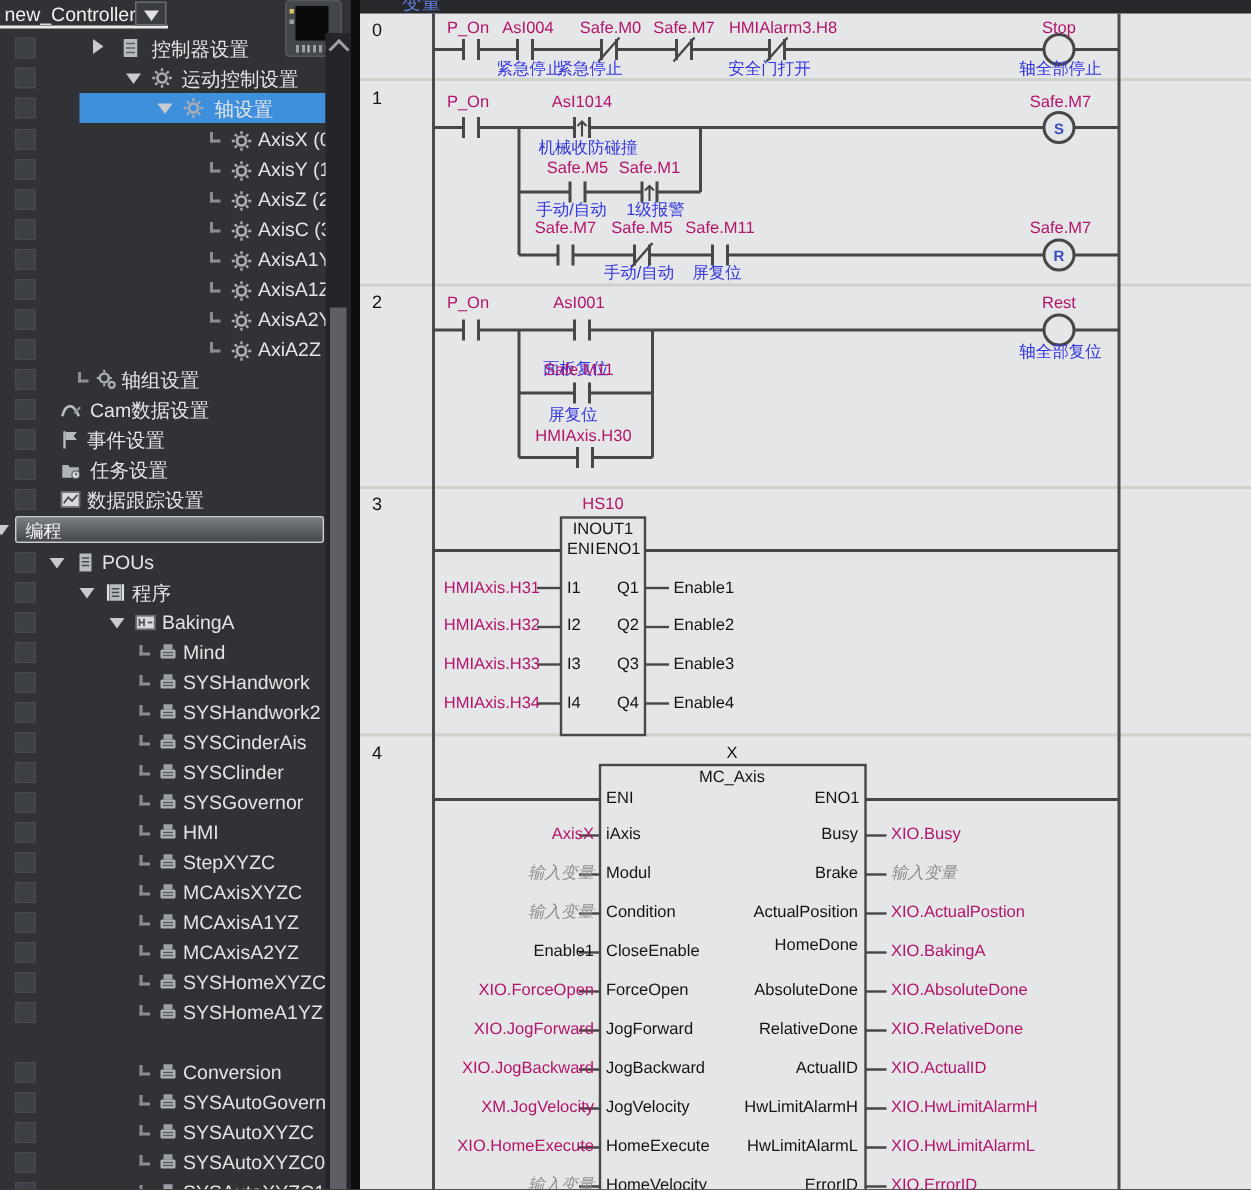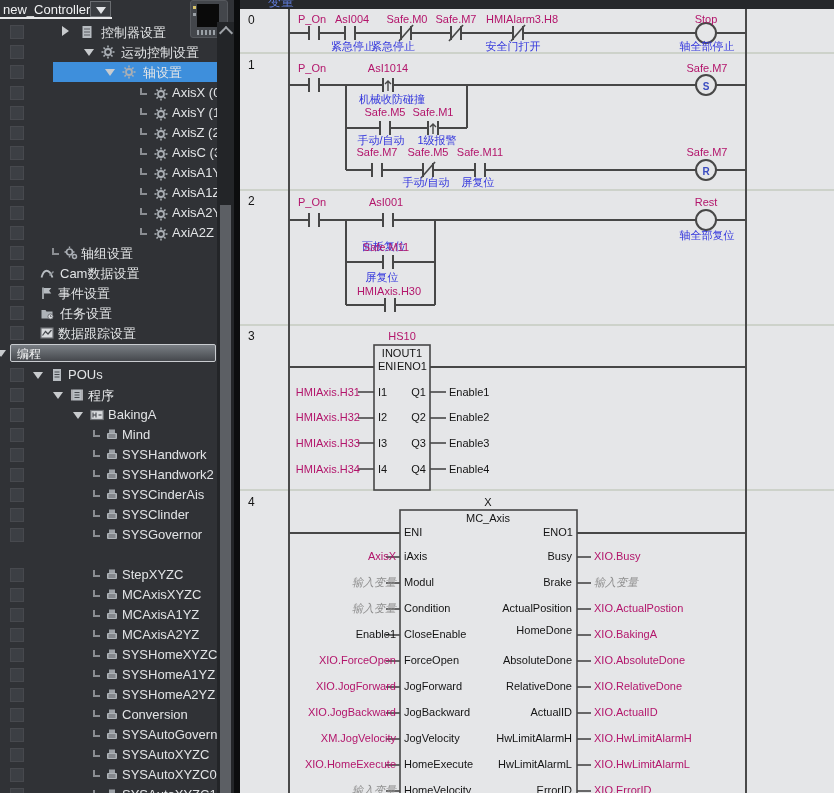--- a/index.html
+++ b/index.html
@@ -363,20 +363,28 @@
         <span class="tl" style="left:122px">SYSClinder</span>
       </div>
     <div class="trow" style="top:525px">
         <span class="sq"></span>
         <span class="corner" style="left:93px"></span>
         <svg class="ic" style="left:105px" width="14" height="14">
           <use href="#i-pu"></use>
         </svg>
         <span class="tl" style="left:122px">SYSGovernor</span>
       </div>
+    <div class="trow" style="top:545px">
+        <span class="sq"></span>
+        <span class="corner" style="left:93px"></span>
+        <svg class="ic" style="left:105px" width="14" height="14">
+          <use href="#i-pu"></use>
+        </svg>
+        <span class="tl" style="left:122px">HMI</span>
+      </div>
     <div class="trow" style="top:565px">
         <span class="sq"></span>
         <span class="corner" style="left:93px"></span>
         <svg class="ic" style="left:105px" width="14" height="14">
           <use href="#i-pu"></use>
         </svg>
         <span class="tl" style="left:122px">StepXYZC</span>
       </div>
     <div class="trow" style="top:585px">
         <span class="sq"></span>
@@ -410,28 +418,20 @@
         </svg>
         <span class="tl" style="left:122px">SYSHomeXYZC</span>
       </div>
     <div class="trow" style="top:665px">
         <span class="sq"></span>
         <span class="corner" style="left:93px"></span>
         <svg class="ic" style="left:105px" width="14" height="14">
           <use href="#i-pu"></use>
         </svg>
         <span class="tl" style="left:122px">SYSHomeA1YZ</span>
-      </div>
-    <div class="trow" style="top:685px">
-        <span class="sq"></span>
-        <span class="corner" style="left:93px"></span>
-        <svg class="ic" style="left:105px" width="14" height="14">
-          <use href="#i-pu"></use>
-        </svg>
-        <span class="tl" style="left:122px">SYSHomeA2YZ</span>
       </div>
     <div class="trow" style="top:705px">
         <span class="sq"></span>
         <span class="corner" style="left:93px"></span>
         <svg class="ic" style="left:105px" width="14" height="14">
           <use href="#i-pu"></use>
         </svg>
         <span class="tl" style="left:122px">Conversion</span>
       </div>
     <div class="trow" style="top:725px">

